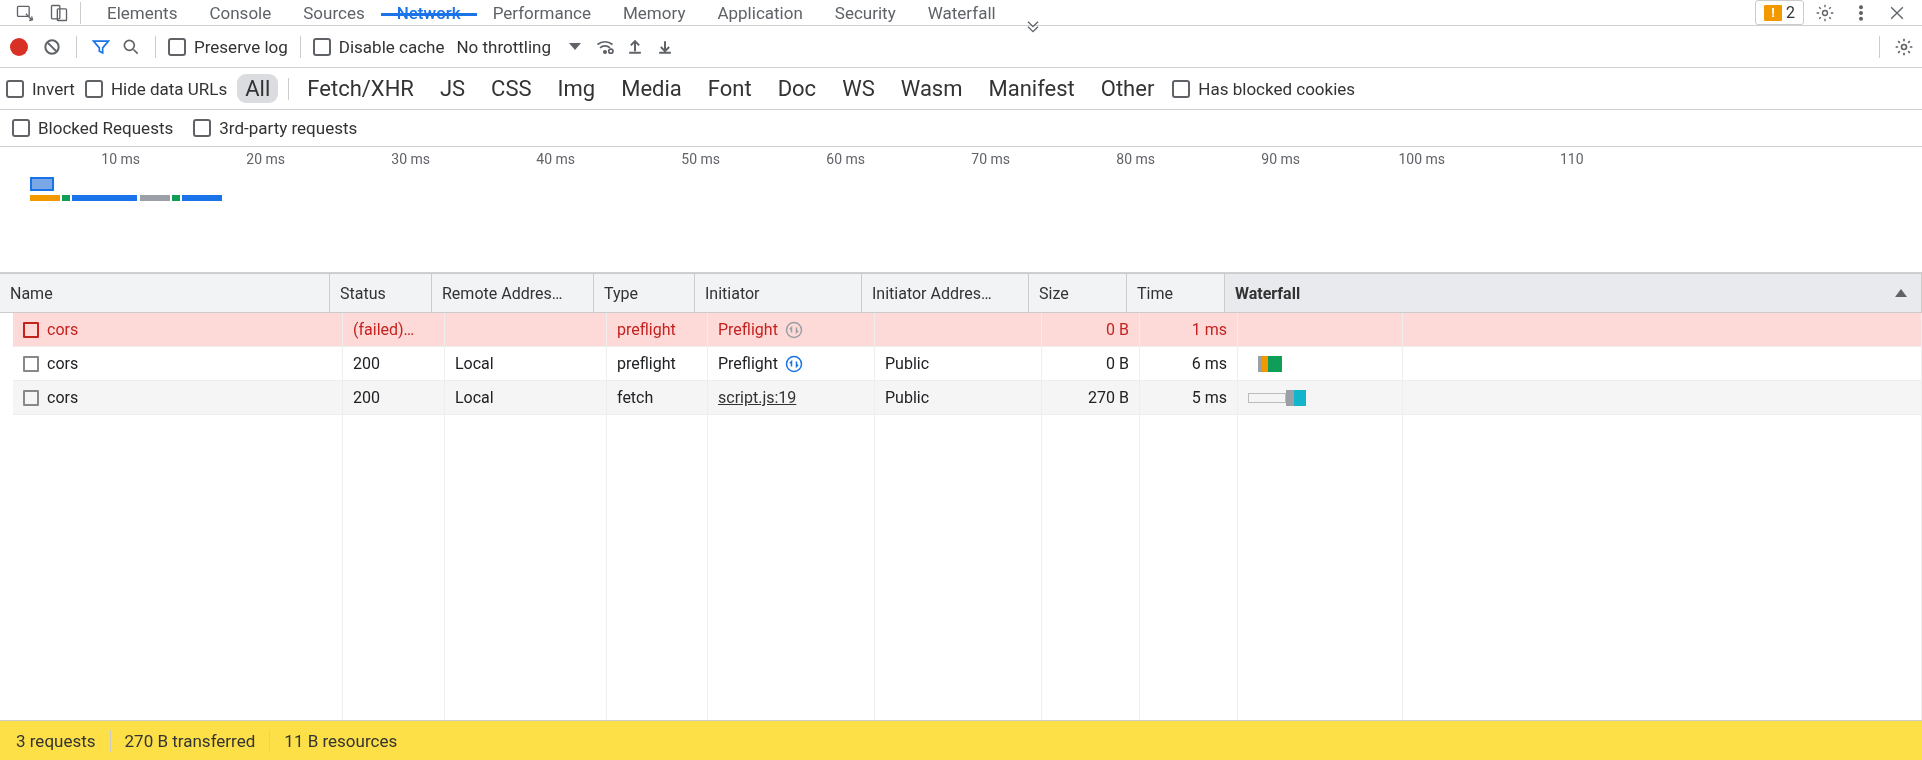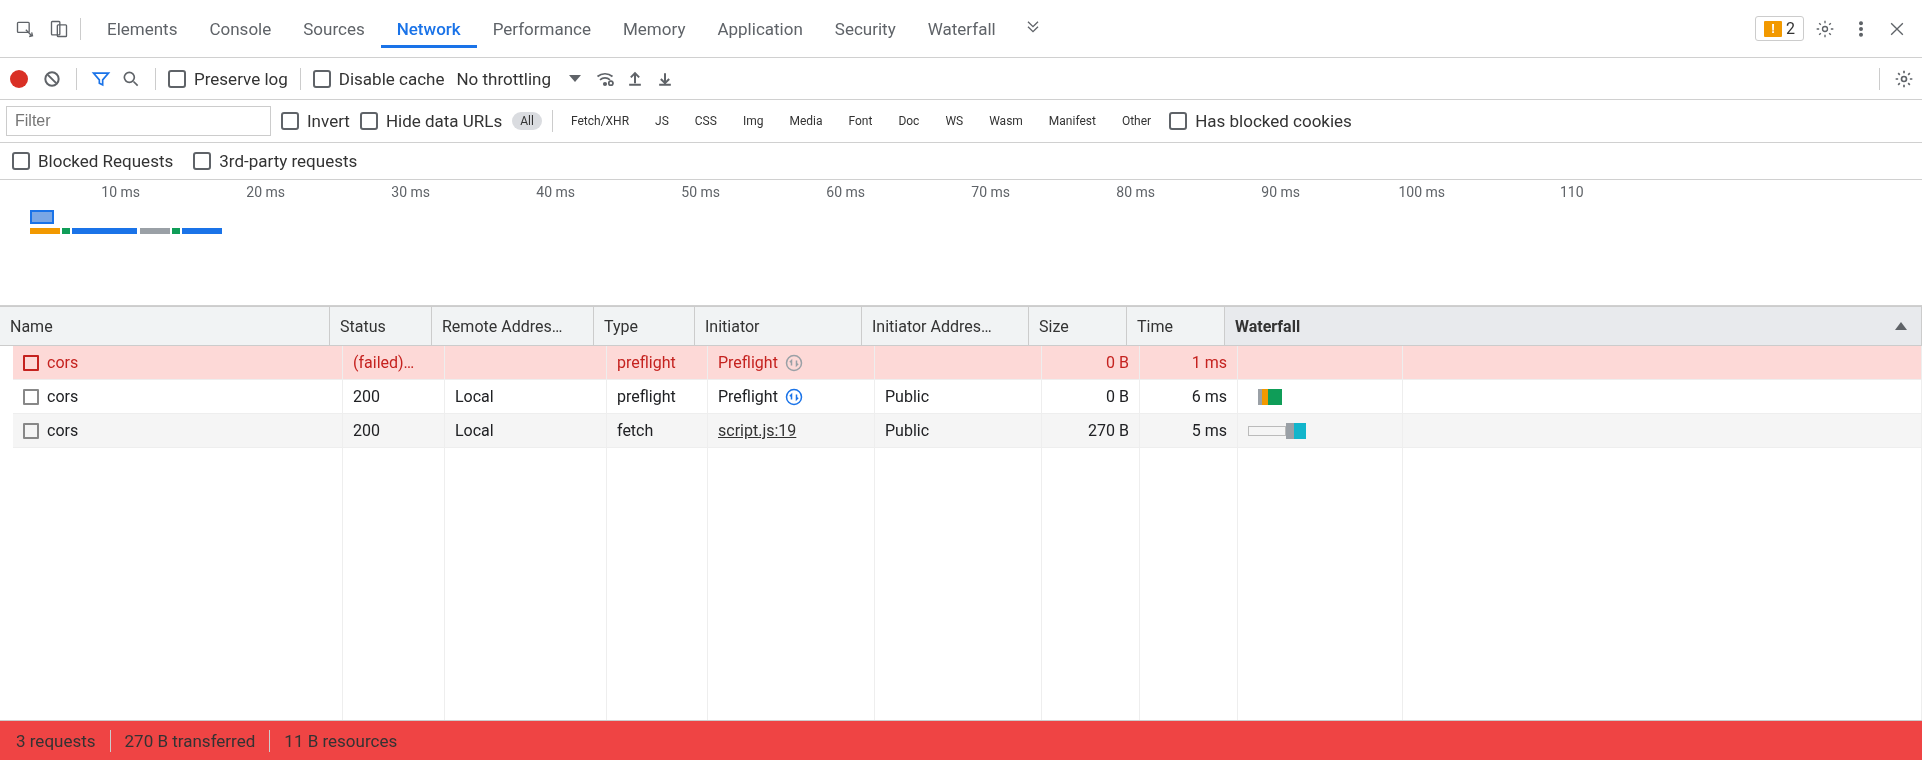--- a/index.html
+++ b/index.html
@@ -12,21 +12,21 @@
     height: 760px;
     overflow: hidden;
     display: flex;
     flex-direction: column;
   }
 
   
   .tabbar {
     display: flex;
     align-items: center;
-    height: 58px;
+    height: 26px;
     border-bottom: 1px solid #d0d0d0;
     padding: 10px 4px;
     gap: 0;
   }
   .tabbar .leading-icons { display:flex; align-items:center; gap:4px; padding:0 8px 0 6px;}
   .tabbar .iconbtn {
     width: 30px; height: 30px; display:flex; align-items:center; justify-content:center;
     color:#5f6368; border-radius:4px;
   }
   .tabbar .iconbtn svg { width:20px; height:20px; stroke:#5f6368; fill:none; stroke-width:1.6;}
@@ -72,21 +72,21 @@
     display:flex; flex-wrap:wrap; align-items:center;
     border-bottom:1px solid #d0d0d0;
     padding: 6px 8px 6px 6px;
     row-gap:10px;
     column-gap:10px;
   }
   .filter-input {
     width: 265px; height:30px; border:1px solid #ccc; background:#fff;
     font-size:16px; padding:0 8px; color:#888;
   }
-  .type-chip { padding:2px 8px; border-radius:9px; font-size:12px; color:#333;}
+  .type-chip { padding:2px 8px; border-radius:9px; font-size:22px; color:#333;}
   .type-chip.active { background:#dadce0; }
   .type-sep { width:1px; height:22px; background:#ccc; }
   .filterrow2 {
     display:flex; align-items:center; gap:20px;
     border-bottom:1px solid #d0d0d0;
     padding: 8px 12px;
   }
 
   
   .overview {
@@ -128,21 +128,21 @@
   .wbar-seg { display:inline-block; height:16px; vertical-align:middle;}
   .wbar-wire { display:inline-block; height:10px; border:1px solid #bbb; vertical-align:middle;}
 
   
   .col-lines { position:absolute; inset:0; pointer-events:none; display:grid;
     grid-template-columns: 330px 102px 162px 101px 167px 167px 98px 98px 165px 1fr; }
   .col-lines div { border-right:1px solid #eee; }
 
   
   .statusbar {
-    height:40px; border-top:1px solid #ccc; background:#ef4444;
+    height:40px; border-top:1px solid #ccc; background:#fde047;
     display:flex; align-items:center; padding:0 16px; gap:0; font-size:17px; color:#333;
   }
   .statusbar .ssep { width:1px; height:22px; background:#ccc; margin:0 14px;}
 </style>
 </head>
 <body>
 
 <div class="tabbar">
   <div class="leading-icons">
     <div class="iconbtn">
@@ -260,21 +260,20 @@
     <div class="ico">
       <svg viewBox="0 0 24 24" fill="none" stroke="#5f6368" stroke-width="2">
           <circle cx="12" cy="12" r="3"></circle>
           <path d="M12 2v3M12 19v3M2 12h3M19 12h3M5 5l2 2M17 17l2 2M19 5l-2 2M7 17l-2 2"></path>
         </svg>
     </div>
   </div>
 </div>
 
 <div class="filterbar">
-  <input class="filter-input" placeholder="Filter" style="">
   <label class="chk">
       <span class="box"></span>
       <span>Invert</span>
     </label>
   <label class="chk">
       <span class="box"></span>
       <span>Hide data URLs</span>
     </label>
   <span class="type-chip active">All</span>
   <span class="type-sep"></span>

